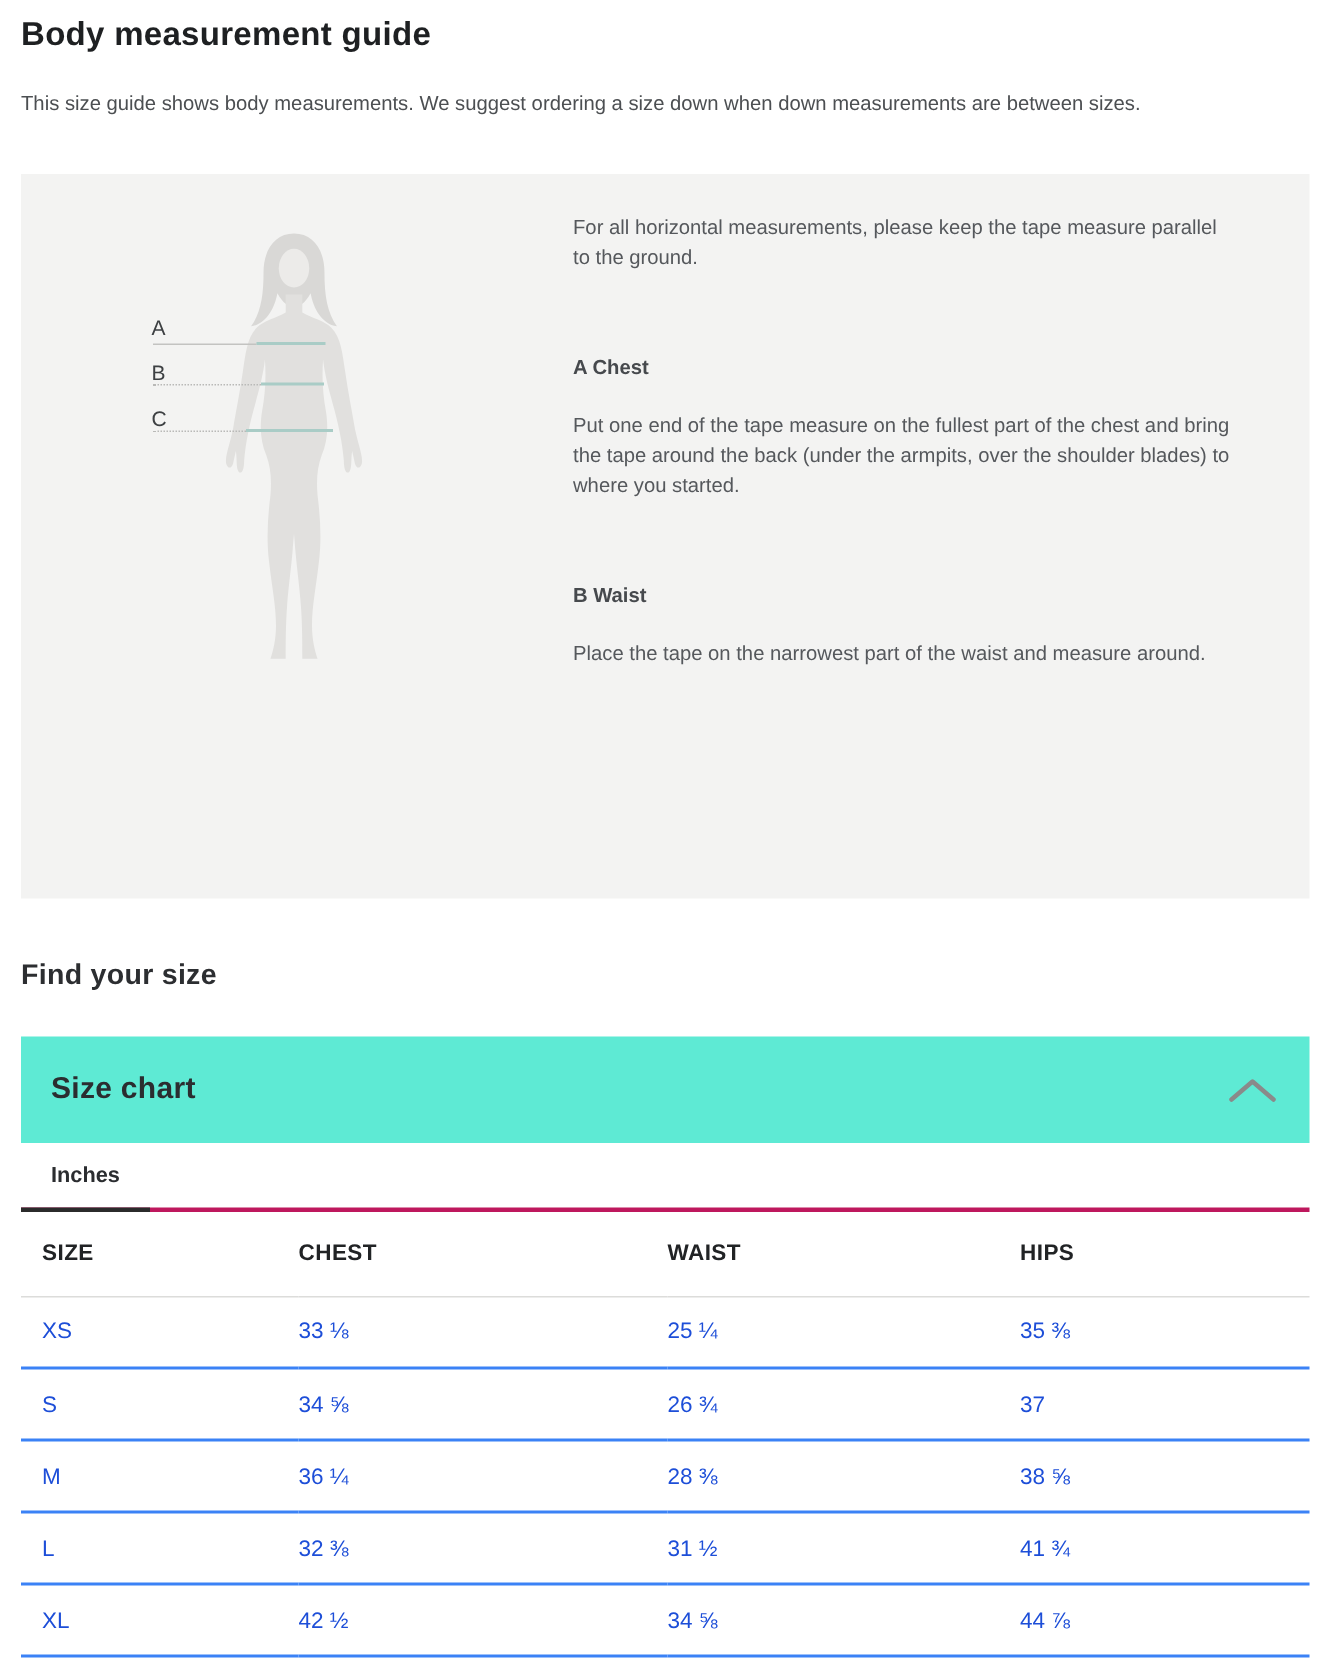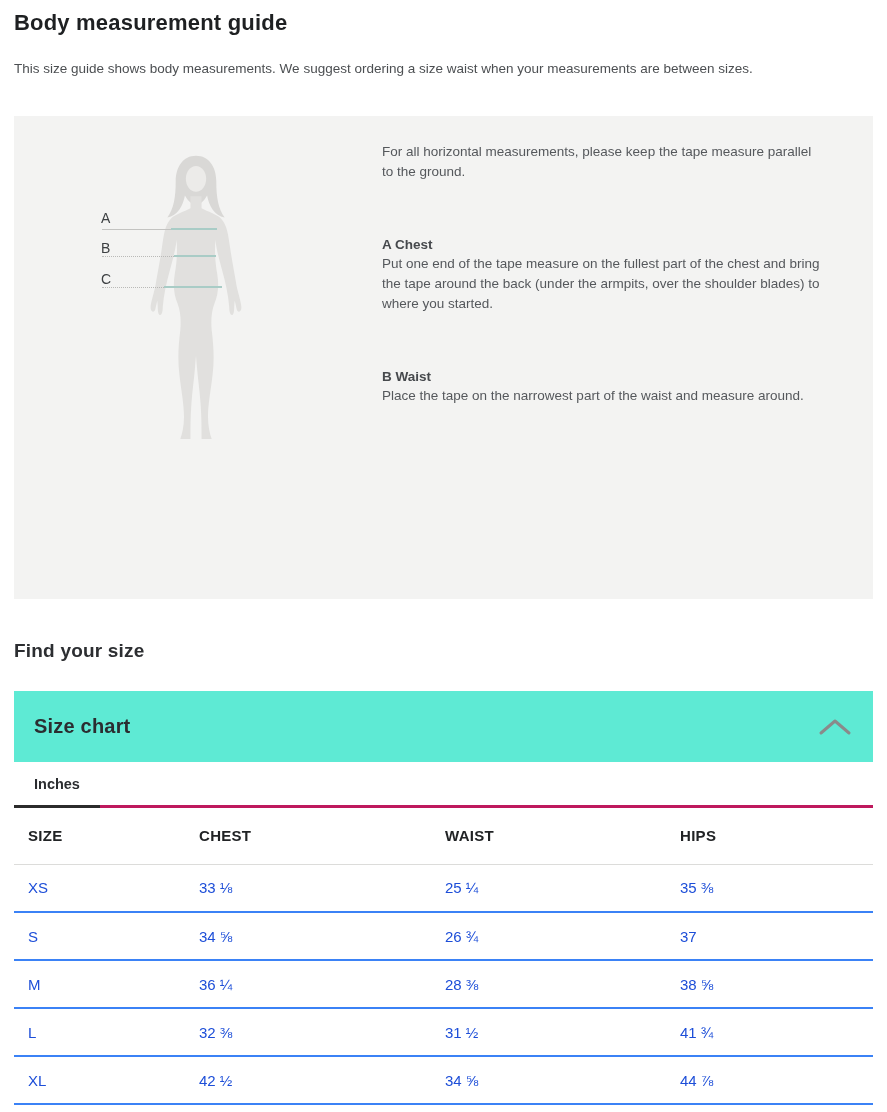--- a/index.html
+++ b/index.html
@@ -82,21 +82,21 @@
     color: #55585c;
   }
   .guide-intro { margin: 0; }
   .guide-section h3 {
     margin-top: 54px;
     font-size: 13.5px;
     line-height: 18px;
     font-weight: 700;
     color: #46494d;
   }
-  .guide-section p { }
+  .guide-section p { margin-top: 20px; }
 
   
   .find-size-heading {
     margin-top: 40px;
     font-size: 19px;
     line-height: 24px;
     font-weight: 700;
     color: #2c2e31;
     letter-spacing: 0.2px;
   }
@@ -167,21 +167,21 @@
   }
   .size-table th:first-child,
   .size-table td:first-child { padding-left: 14px; }
 </style>
 </head>
 <body>
 
 <div class="page">
 
   <h1 class="page-title">Body measurement guide</h1>
-  <p class="page-subtitle">This size guide shows body measurements. We suggest ordering a size waist when your measurements are between sizes.</p>
+  <p class="page-subtitle">This size guide shows body measurements. We suggest ordering a size down when down measurements are between sizes.</p>
 
   <div class="guide-panel">
     <div class="figure-area">
       <svg class="silhouette" width="120" height="307" viewBox="0 0 130 330" aria-hidden="true">
         <path fill="#d9d8d6" d="M65 6 C51 6 43 18 43 34 C43 51 41 63 34 73 C45 71 51 60 53 49 C57 56 61 59 65 59 C69 59 73 56 77 49 C79 60 85 71 96 73 C89 63 87 51 87 34 C87 18 79 6 65 6 Z"></path>
         <ellipse cx="65" cy="31" rx="11" ry="14" fill="#eceBe9"></ellipse>
         <path fill="#e1e0de" d="M59 50 L59 63 C52 67 43 69 38 74 C31 81 30 93 28 106 C26 120 23 135 21 147 C19 157 15 167 16 172 C17 176 20 176 21 172 L23 163 C24 169 23 175 25 178 C27 180 29 177 29 170 C30 157 33 143 37 129 C40 118 43 107 44 97 C45 111 44 123 42 134 C40 146 41 157 45 166 C48 174 49 183 48 195 C46 211 45 227 47 243 C49 261 52 275 52 289 C52 299 50 307 48 313 L59 313 C59 301 59 289 60 275 C61 261 63 247 64 235 C64.5 228 65 223 65 223 C65 223 65.5 228 66 235 C67 247 69 261 70 275 C71 289 71 301 71 313 L82 313 C80 307 78 299 78 289 C78 275 81 261 83 243 C85 227 84 211 82 195 C81 183 82 174 85 166 C89 157 90 146 88 134 C86 123 85 111 86 97 C87 107 90 118 93 129 C97 143 100 157 101 170 C101 177 103 180 105 178 C107 175 106 169 107 163 L109 172 C110 176 113 176 114 172 C115 167 111 157 109 147 C107 135 104 120 102 106 C100 93 99 81 92 74 C87 69 78 67 71 63 L71 50 Z"></path>
       </svg>
 
       <div class="m-label lbl-a">A</div>

